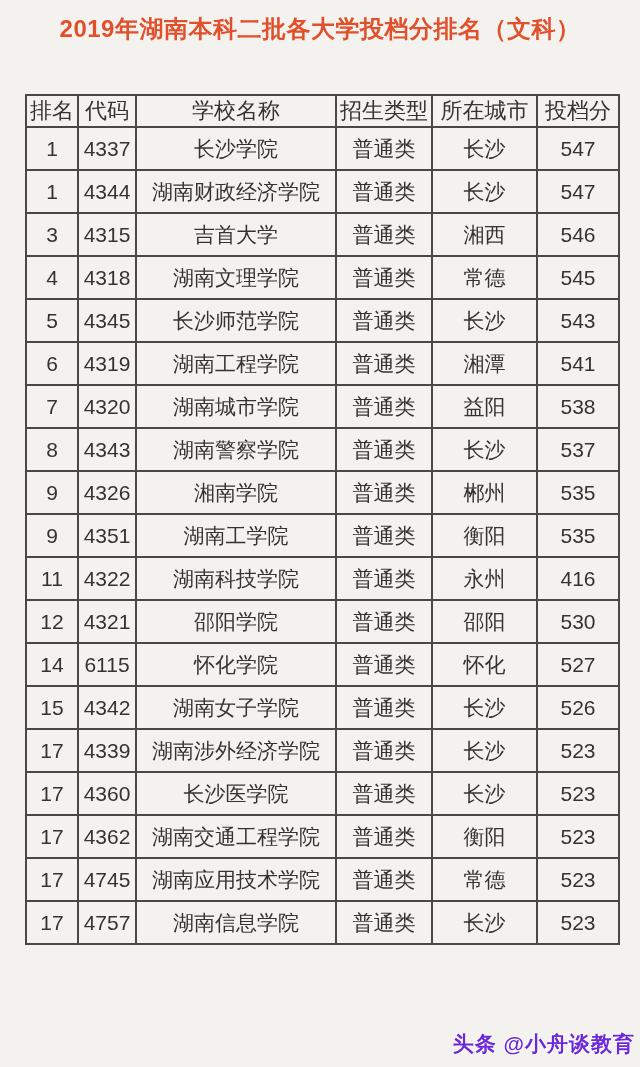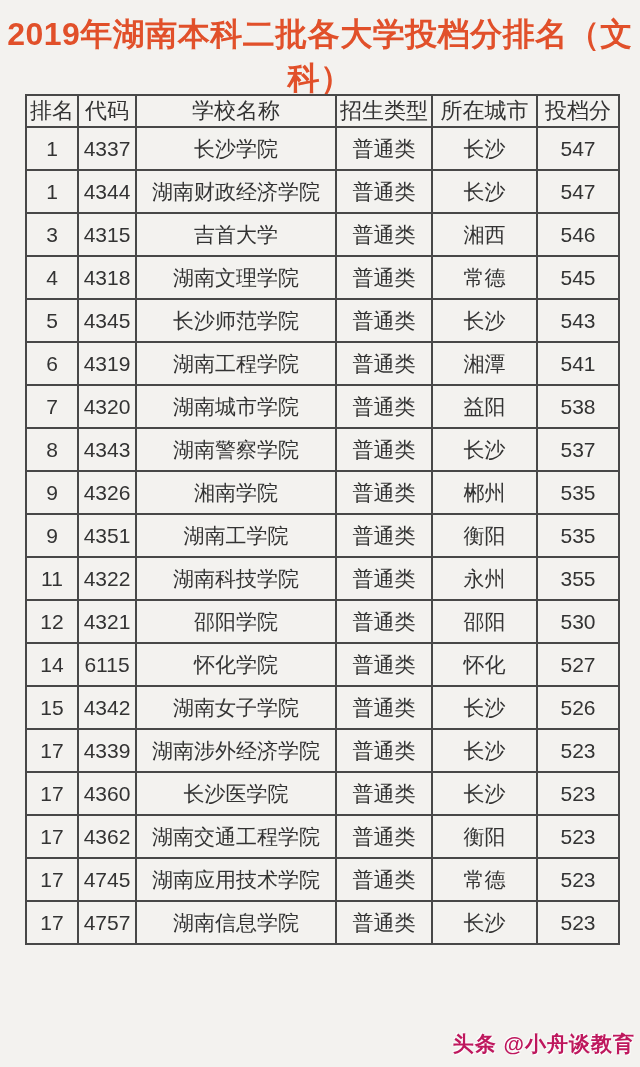--- a/index.html
+++ b/index.html
@@ -11,21 +11,21 @@
     height: 1067px;
     background: #f3f2ef;
     font-family: "Liberation Sans", sans-serif;
     position: relative;
     overflow: hidden;
   }
   .title {
     margin: 0;
     padding-top: 13px;
     text-align: center;
-    font-size: 32px;
+    font-size: 24px;
     font-weight: 700;
     color: #e1502a;
     letter-spacing: 0.5px;
   }
   .rank-table {
     position: absolute;
     top: 94px;
     left: 25px;
     border-collapse: collapse;
     table-layout: fixed;
@@ -46,21 +46,21 @@
     font-weight: 400;
   }
   .rank-table tbody tr { height: 43px; }
   .rank-table td { font-size: 21px; }
   .watermark {
     position: absolute;
     right: 5px;
     top: 1030px;
     font-size: 21px;
     font-weight: 700;
-    color: #be185d;
+    color: #6d28d9;
     letter-spacing: 1px;
     white-space: nowrap;
     text-shadow: -1px -1px 0 #fdfdfd, 1px 1px 1px #ffffff;
   }
 </style>
 </head>
 <body>
 
 <div class="page">
 
@@ -166,21 +166,21 @@
         <td>普通类</td>
         <td>衡阳</td>
         <td>535</td>
       </tr>
         <tr>
         <td>11</td>
         <td>4322</td>
         <td>湖南科技学院</td>
         <td>普通类</td>
         <td>永州</td>
-        <td>355</td>
+        <td>416</td>
       </tr>
         <tr>
         <td>12</td>
         <td>4321</td>
         <td>邵阳学院</td>
         <td>普通类</td>
         <td>邵阳</td>
         <td>530</td>
       </tr>
         <tr>

